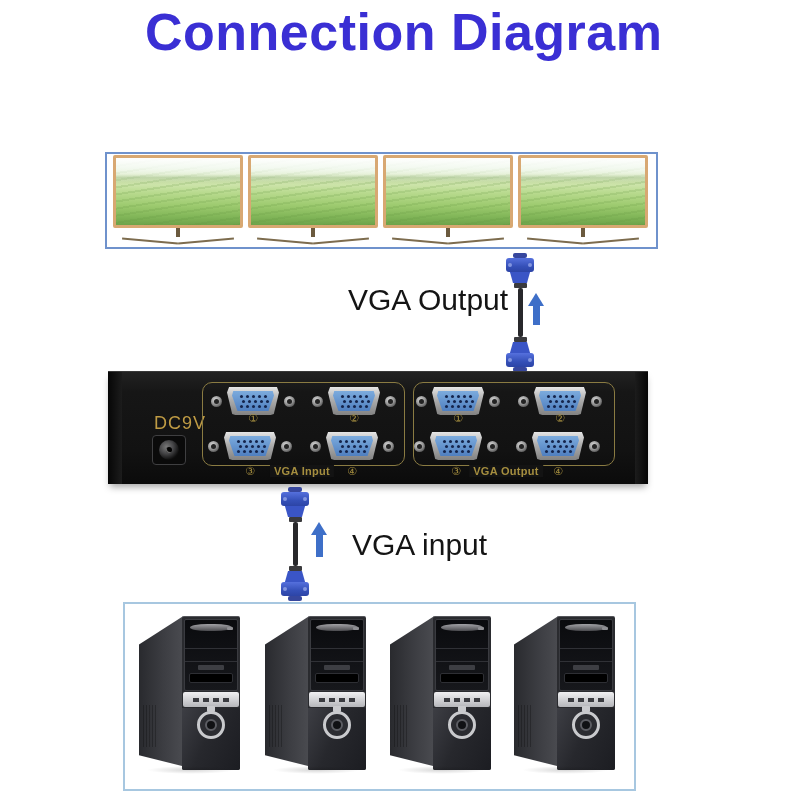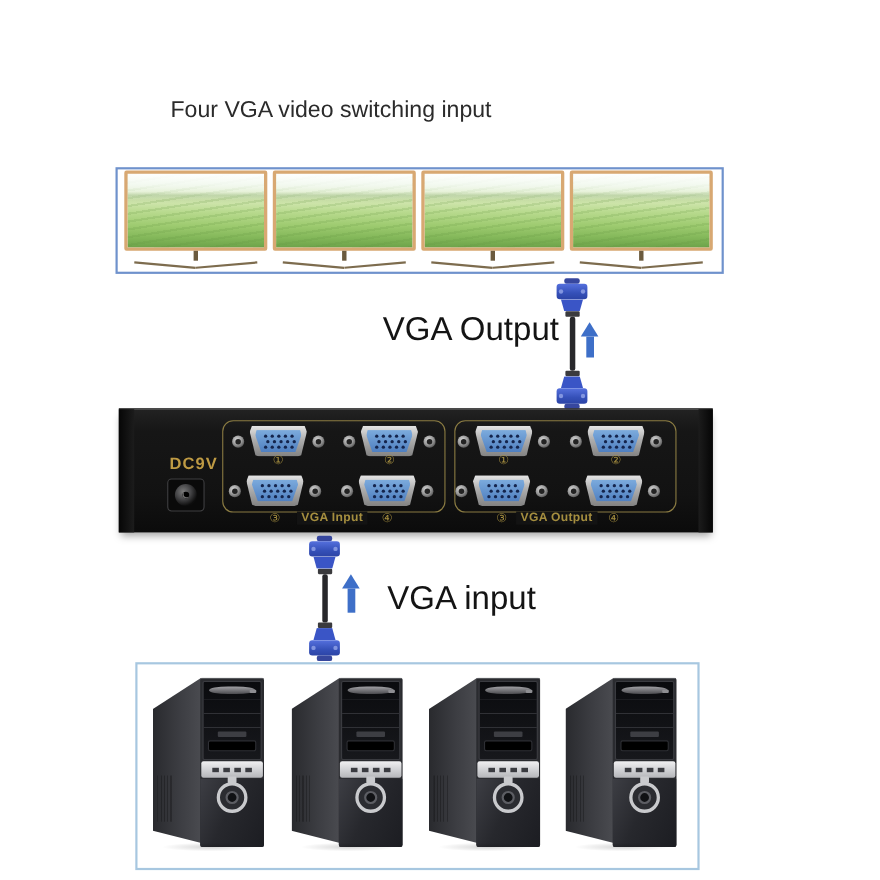--- a/index.html
+++ b/index.html
@@ -48,21 +48,21 @@
                   border-bottom:13px solid #3e6fc8;}
   .up-arrow .shaft{width:7px;background:#3e6fc8;}
 
   
   .device{position:absolute;left:108px;top:371px;width:540px;height:112px;
           background:linear-gradient(180deg,#222222 0%,#161616 18%,#121212 70%,#0b0b0b 100%);
           border-top:1px solid #383838;box-shadow:0 5px 7px -2px rgba(0,0,0,.35);}
   .dev-edge{position:absolute;top:0;bottom:0;background:linear-gradient(90deg,#060606,#1c1c1c);}
   .dev-edge.l{left:0;width:14px;}
   .dev-edge.r{right:0;width:13px;background:linear-gradient(90deg,#1c1c1c,#050505);}
-  .dc-label{position:absolute;left:46px;top:41px;font-size:15px;font-weight:bold;color:#bf9b44;letter-spacing:1px;}
+  .dc-label{position:absolute;left:46px;top:41px;font-size:18px;font-weight:normal;color:#bf9b44;letter-spacing:1px;}
   .dc-jack{position:absolute;left:44px;top:63px;width:32px;height:28px;border:1px solid #3f3f41;border-radius:4px;
            background:#0a0a0a;display:flex;align-items:center;justify-content:center;}
   .dc-circle{width:20px;height:20px;border-radius:50%;
              background:radial-gradient(circle at 38% 35%,#7a7a7a 0%,#454547 38%,#0d0d0d 72%);position:relative;}
   .dc-circle::after{content:"";position:absolute;left:7px;top:7px;width:6px;height:6px;border-radius:50%;
              background:#000;box-shadow:1px -1px 0 0 #6d6d6d inset;}
   .panel{position:absolute;top:10px;height:82px;border:1px solid #8a7b42;border-radius:10px;}
   .panel.in{left:94px;width:201px;}
   .panel.out{left:305px;width:200px;}
   .port{position:absolute;width:84px;height:30px;display:flex;align-items:center;justify-content:space-between;}
@@ -115,21 +115,21 @@
   .t-power::before{content:"";position:absolute;left:50%;top:-8px;transform:translateX(-50%);
            width:8px;height:6px;background:#c9cacd;border-radius:1px;}
   .t-power::after{content:"";position:absolute;left:5px;top:5px;width:8px;height:8px;border-radius:50%;
            background:#101114;border:2px solid #5c5d63;}
 </style>
 </head>
 <body>
 
 <div id="canvas">
 
-  <div class="sub1">Four VGA video switching input</div>
+  <div class="title">Connection Diagram</div>
 
   <div class="monitors-box">
     <div class="monitor">
       <div class="screen"></div>
       <div class="stand">
           <i class="neck"></i>
           <i class="leg-l"></i>
           <i class="leg-r"></i>
         </div>
     </div>

